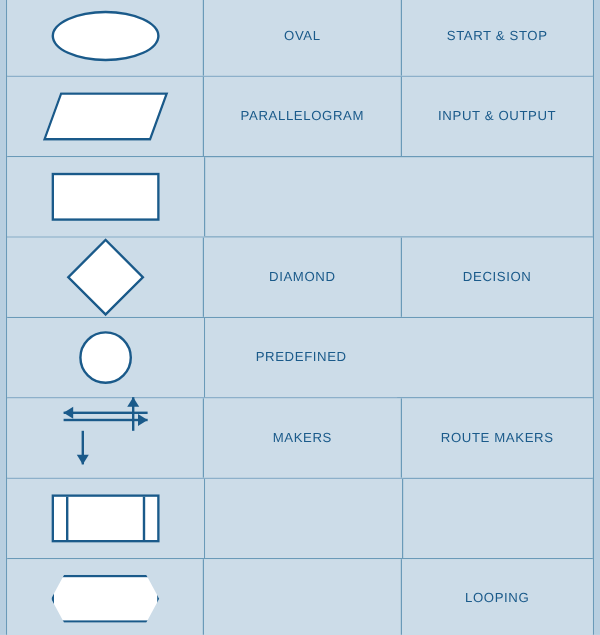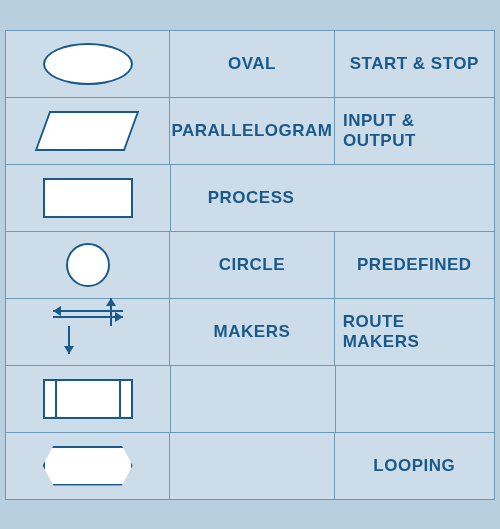--- a/index.html
+++ b/index.html
@@ -47,23 +47,24 @@
     .cell-use {
       width: 160px;
       min-height: 66px;
       display: flex;
       align-items: center;
       justify-content: center;
       background: #ccdce8;
       padding: 8px;
     }
     .cell-label {
-      font-size: 17px;
-      font-weight: bold;
+      font-size: 11px;
+      font-weight: normal;
       color: #1a5a8a;
+      text-align: center;
       letter-spacing: 0.5px;
     }
 
     
     .shape-oval {
       width: 90px;
       height: 42px;
       border: 2px solid #1a5a8a;
       border-radius: 50%;
       background: white;
@@ -242,32 +243,39 @@
     </div>
     <div class="cell-use">
       <span class="cell-label">INPUT &amp; OUTPUT</span>
     </div>
   </div>
 
   <div class="row">
     <div class="cell-shape">
       <div class="shape-rectangle"></div>
     </div>
-    <div class="cell-use">
-      <span class="cell-label">PROCESS</span>
-    </div>
-  </div>
-
+  </div>
+
+  <div class="row">
+    <div class="cell-shape">
+      <div class="shape-diamond-wrapper">
+        <div class="shape-diamond"></div>
+      </div>
+    </div>
+    <div class="cell-name">
+      <span class="cell-label">DIAMOND</span>
+    </div>
+    <div class="cell-use">
+      <span class="cell-label">DECISION</span>
+    </div>
+  </div>
 
   <div class="row">
     <div class="cell-shape">
       <div class="shape-circle"></div>
-    </div>
-    <div class="cell-name">
-      <span class="cell-label">CIRCLE</span>
     </div>
     <div class="cell-use">
       <span class="cell-label">PREDEFINED</span>
     </div>
   </div>
 
   <div class="row">
     <div class="cell-shape">
       <div class="arrows-container">
         <div class="arrows-top">

